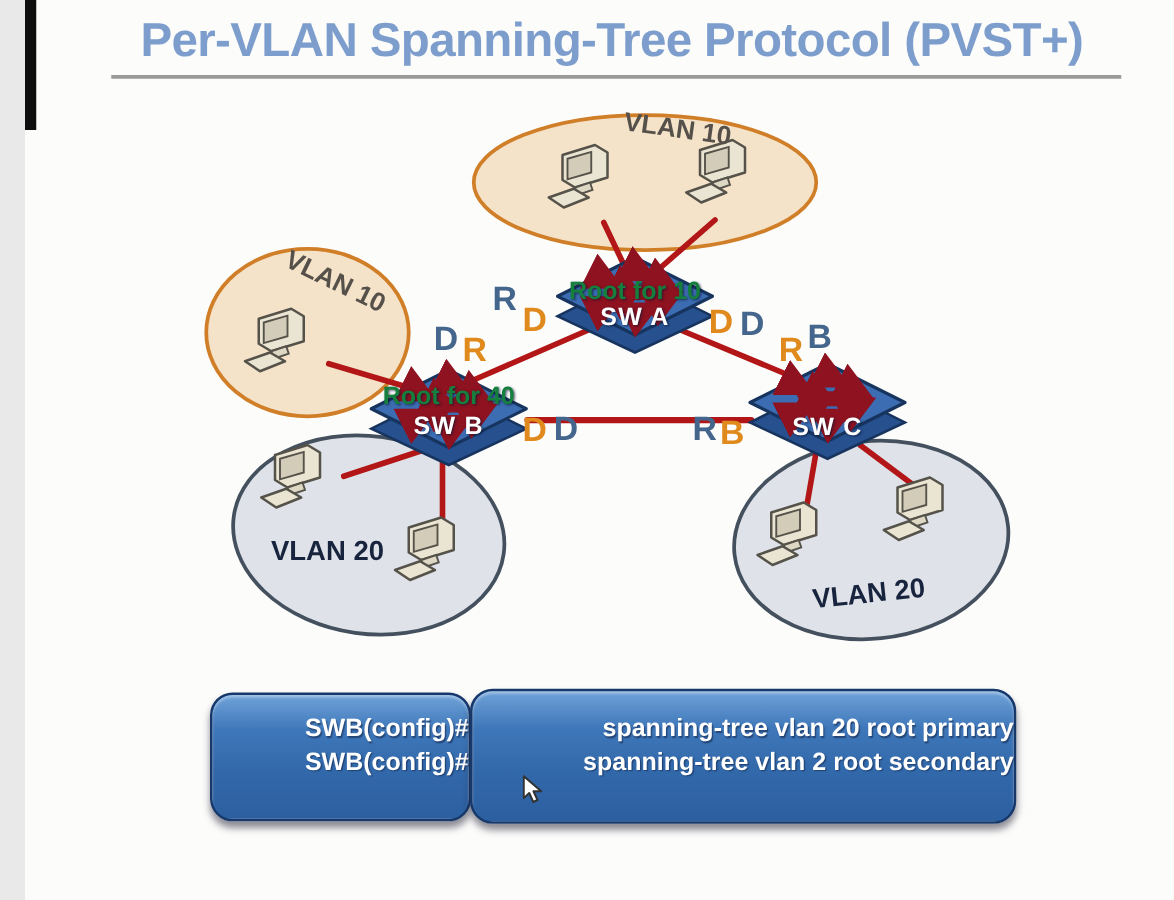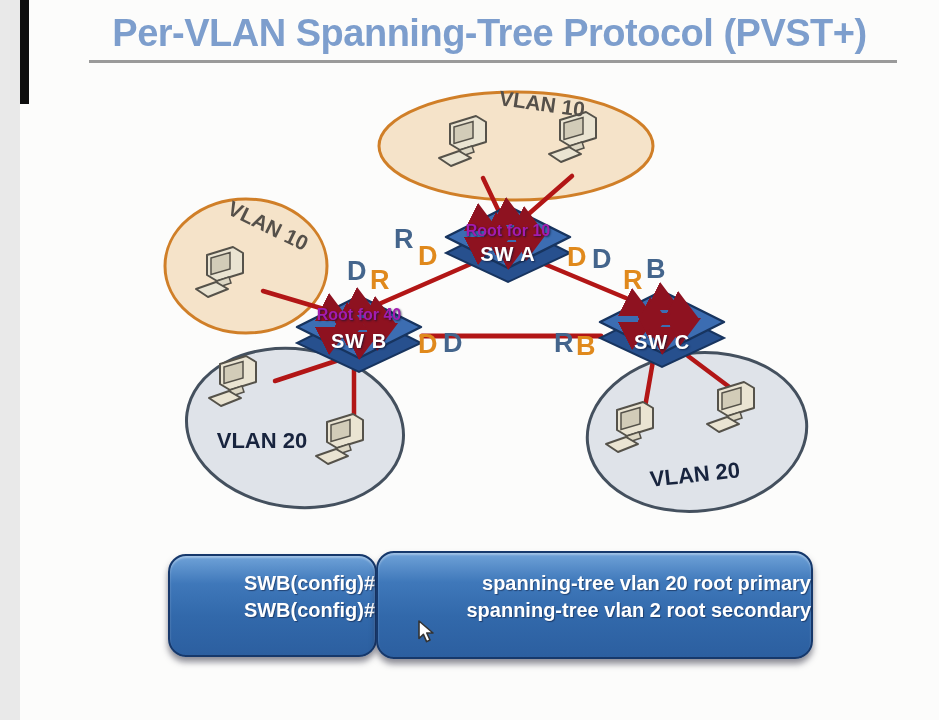--- a/index.html
+++ b/index.html
@@ -12,21 +12,21 @@
   .page-title{position:absolute;top:10px;left:0;right:0;text-align:center;
               font-size:38px;line-height:46px;font-weight:bold;color:#7d9ecd;letter-spacing:-0.5px;}
   .title-rule{position:absolute;top:60px;left:69px;width:808px;height:3px;background:#9a9a9a;}
 
   .stage{position:absolute;left:0;top:0;}
 
   .vlan-label{position:absolute;font-weight:bold;font-size:21px;color:#55504a;
               width:140px;text-align:center;}
   .vlan-label.cool{color:#18243e;font-size:22px;}
 
-  .sw-caption{position:absolute;color:#a21caf;font-weight:bold;font-size:16px;
+  .sw-caption{position:absolute;color:#15803d;font-weight:bold;font-size:20px;
               text-align:center;text-shadow:1px 1px 2px rgba(10,20,50,.7);}
   .sw-name{position:absolute;color:#ffffff;font-weight:bold;font-size:20px;
            text-align:center;letter-spacing:1px;text-shadow:1px 1px 2px rgba(10,20,50,.7);}
 
   .port{position:absolute;font-weight:bold;font-size:27px;line-height:28px;}
 
   .cli-box{position:absolute;border-radius:18px;border:2px solid #16386b;
            background:linear-gradient(180deg,#6fa2d8 0%,#3f78ba 28%,#3269ab 60%,#2c5fa0 100%);
            box-shadow:0 5px 6px rgba(30,30,50,.5), inset 0 2px 2px rgba(255,255,255,.35);}
   .cli-lines{position:absolute;left:0;right:0;color:#fff;font-weight:bold;font-size:20px;

